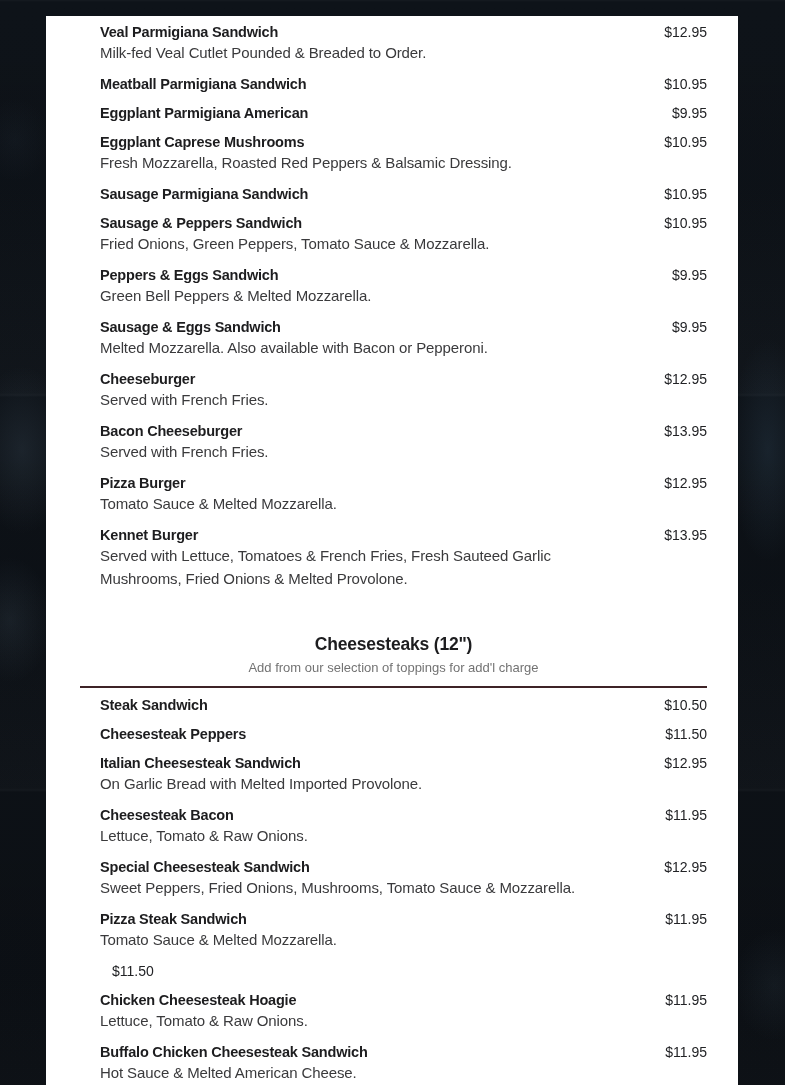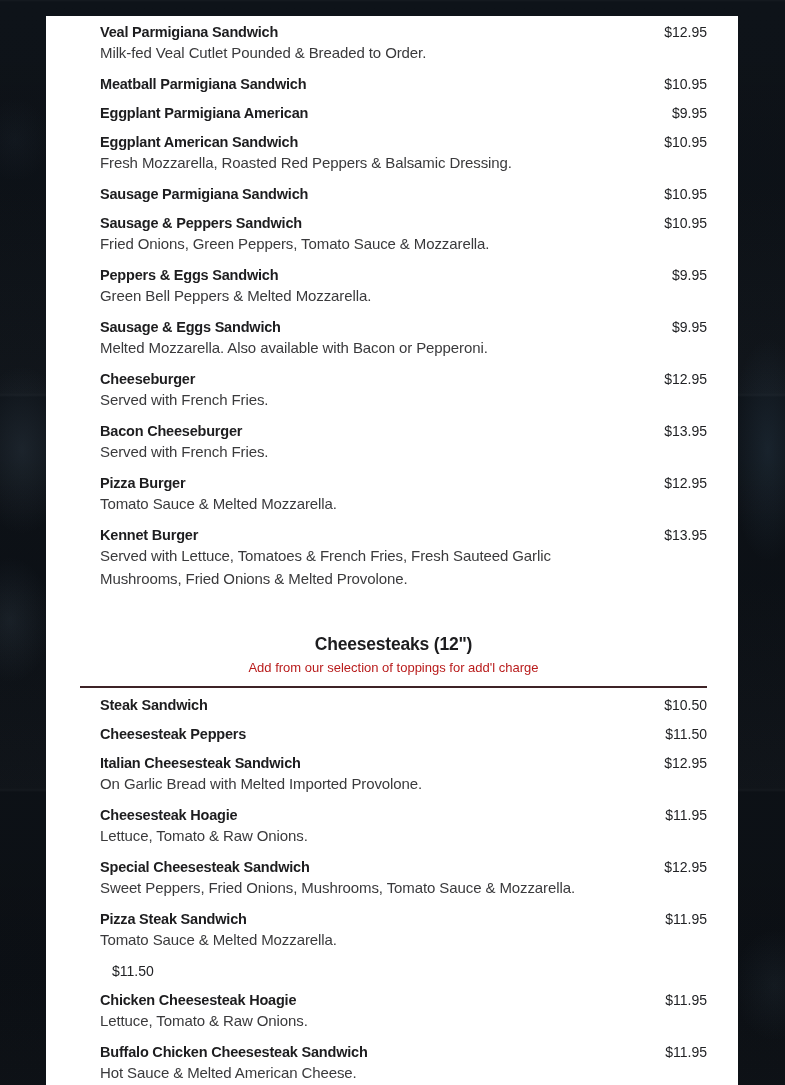--- a/index.html
+++ b/index.html
@@ -72,21 +72,21 @@
     line-height: 24px;
     font-weight: bold;
     color: #1d1d1f;
     letter-spacing: -0.2px;
   }
   .section-subtitle {
     margin: 2px 0 0 0;
     text-align: center;
     font-size: 13px;
     line-height: 20px;
-    color: #b91c1c;
+    color: #737373;
   }
   .section-divider {
     border: none;
     height: 0;
     border-top: 2px solid #3e2326;
     margin: 8px 0 9px 0;
   }
 </style>
 </head>
 <body>
@@ -110,21 +110,21 @@
             </div>
           </div>
           <div class="menu-item">
             <div class="item-head">
               <span class="item-name">Eggplant Parmigiana American</span>
               <span class="item-price">$9.95</span>
             </div>
           </div>
           <div class="menu-item">
             <div class="item-head">
-              <span class="item-name">Eggplant American Sandwich</span>
+              <span class="item-name">Eggplant Caprese Mushrooms</span>
               <span class="item-price">$10.95</span>
             </div>
             <div class="item-desc">Fresh Mozzarella, Roasted Red Peppers &amp; Balsamic Dressing.</div>
           </div>
           <div class="menu-item">
             <div class="item-head">
               <span class="item-name">Sausage Parmigiana Sandwich</span>
               <span class="item-price">$10.95</span>
             </div>
           </div>
@@ -199,21 +199,21 @@
           </div>
           <div class="menu-item">
             <div class="item-head">
               <span class="item-name">Italian Cheesesteak Sandwich</span>
               <span class="item-price">$12.95</span>
             </div>
             <div class="item-desc">On Garlic Bread with Melted Imported Provolone.</div>
           </div>
           <div class="menu-item">
             <div class="item-head">
-              <span class="item-name">Cheesesteak Hoagie</span>
+              <span class="item-name">Cheesesteak Bacon</span>
               <span class="item-price">$11.95</span>
             </div>
             <div class="item-desc">Lettuce, Tomato &amp; Raw Onions.</div>
           </div>
           <div class="menu-item">
             <div class="item-head">
               <span class="item-name">Special Cheesesteak Sandwich</span>
               <span class="item-price">$12.95</span>
             </div>
             <div class="item-desc">Sweet Peppers, Fried Onions, Mushrooms, Tomato Sauce &amp; Mozzarella.</div>

